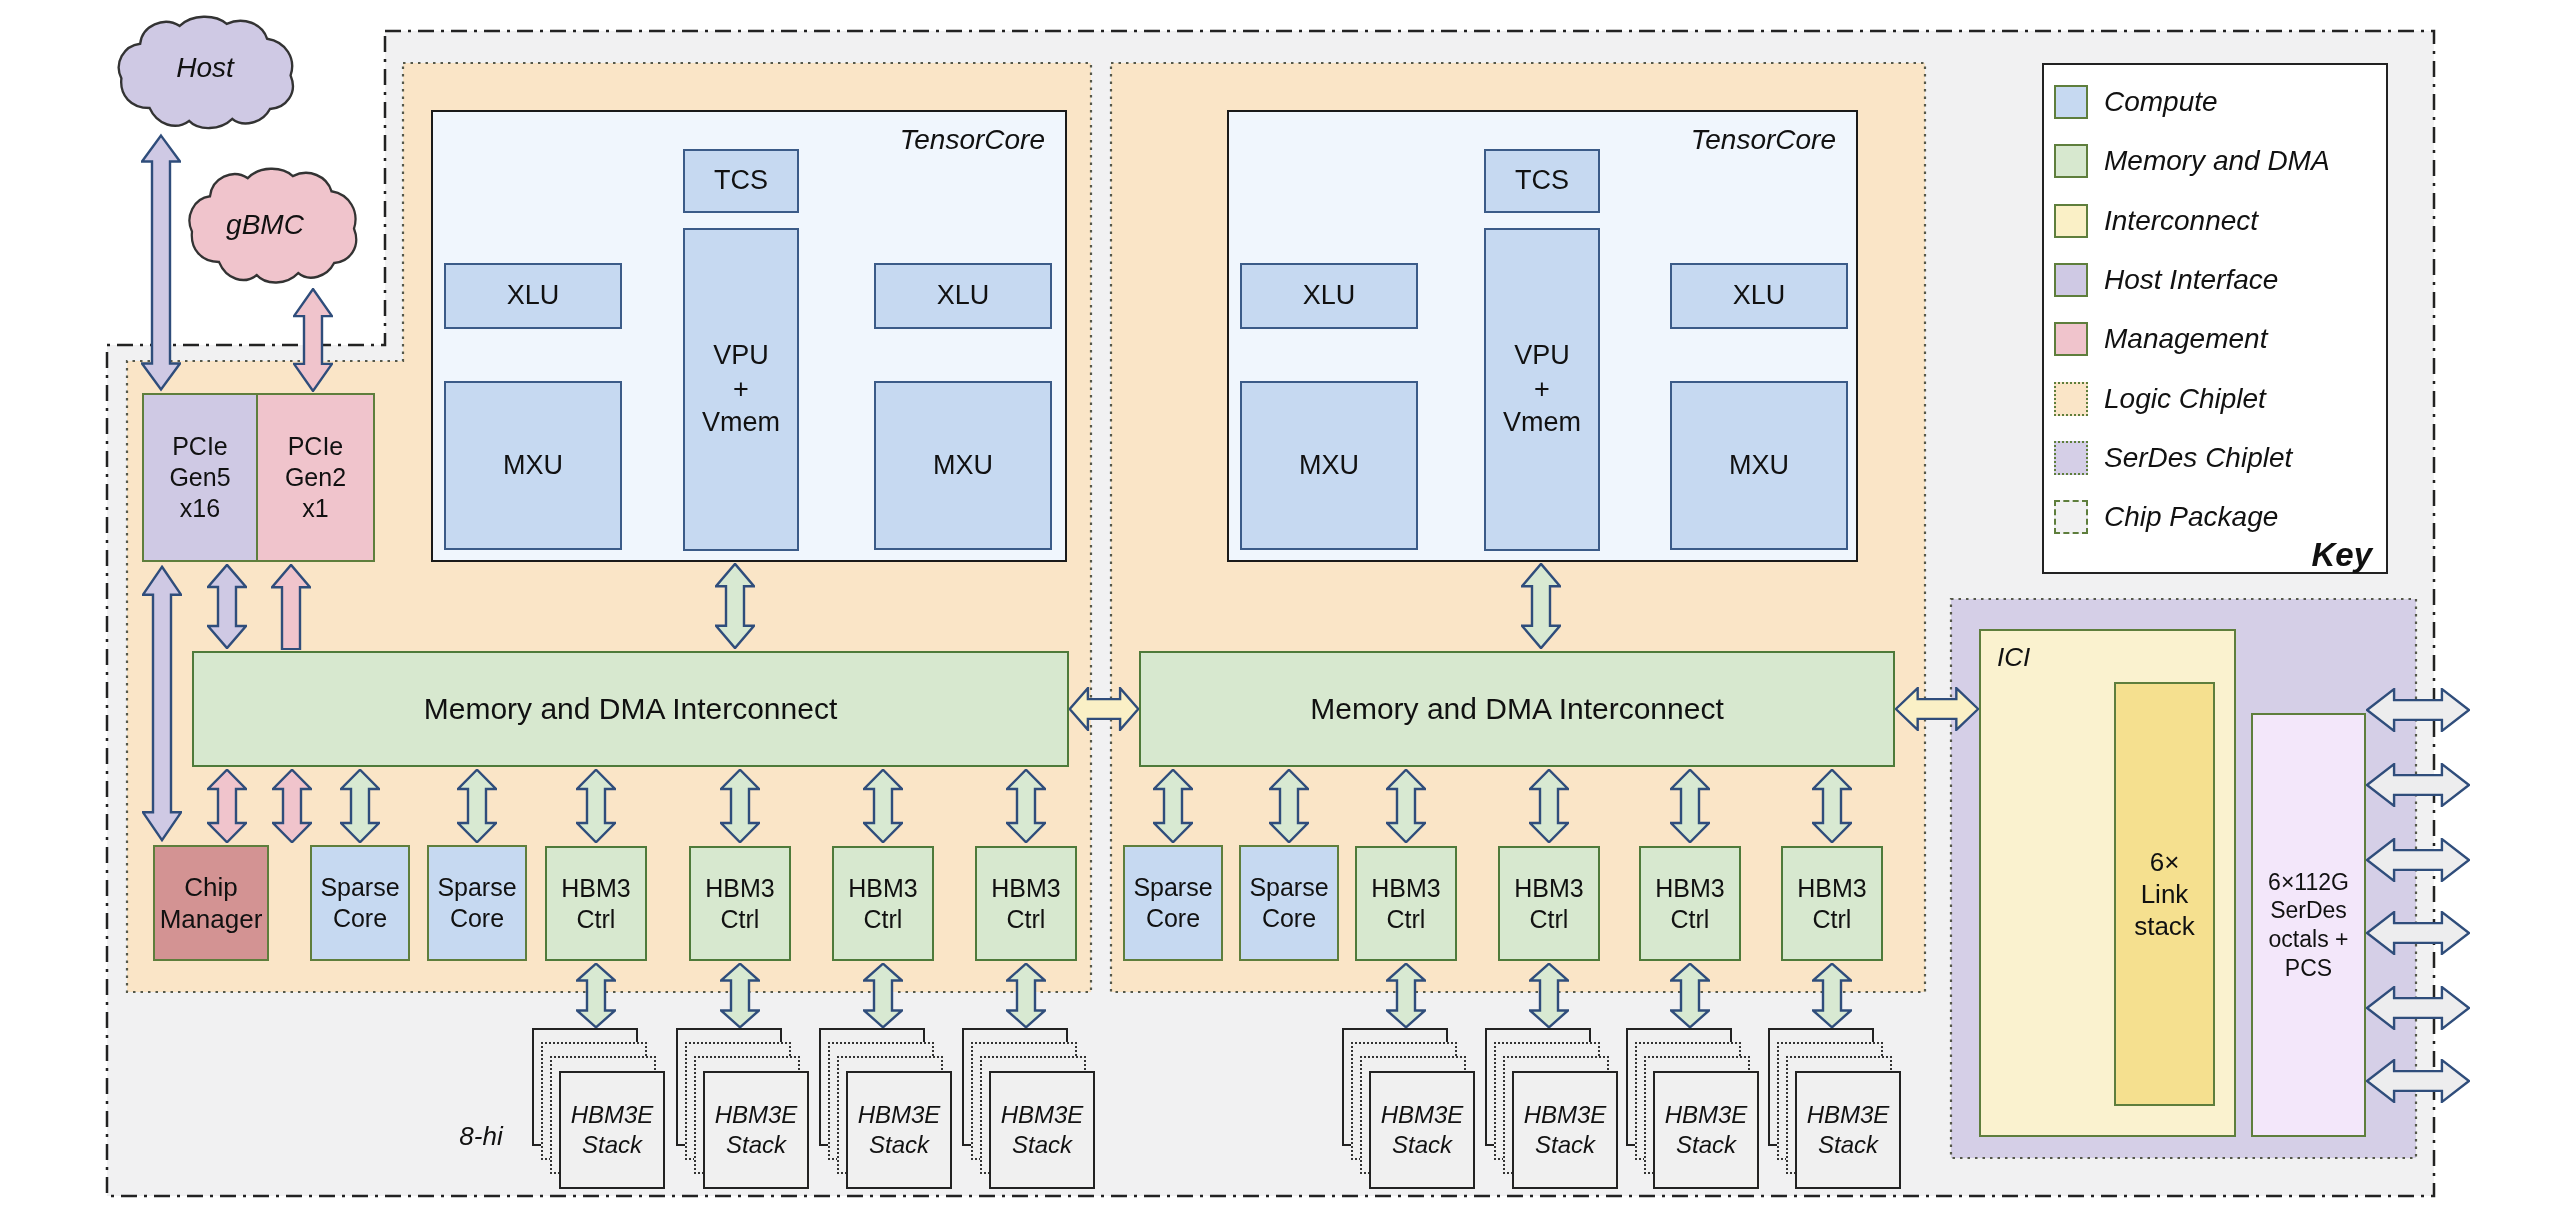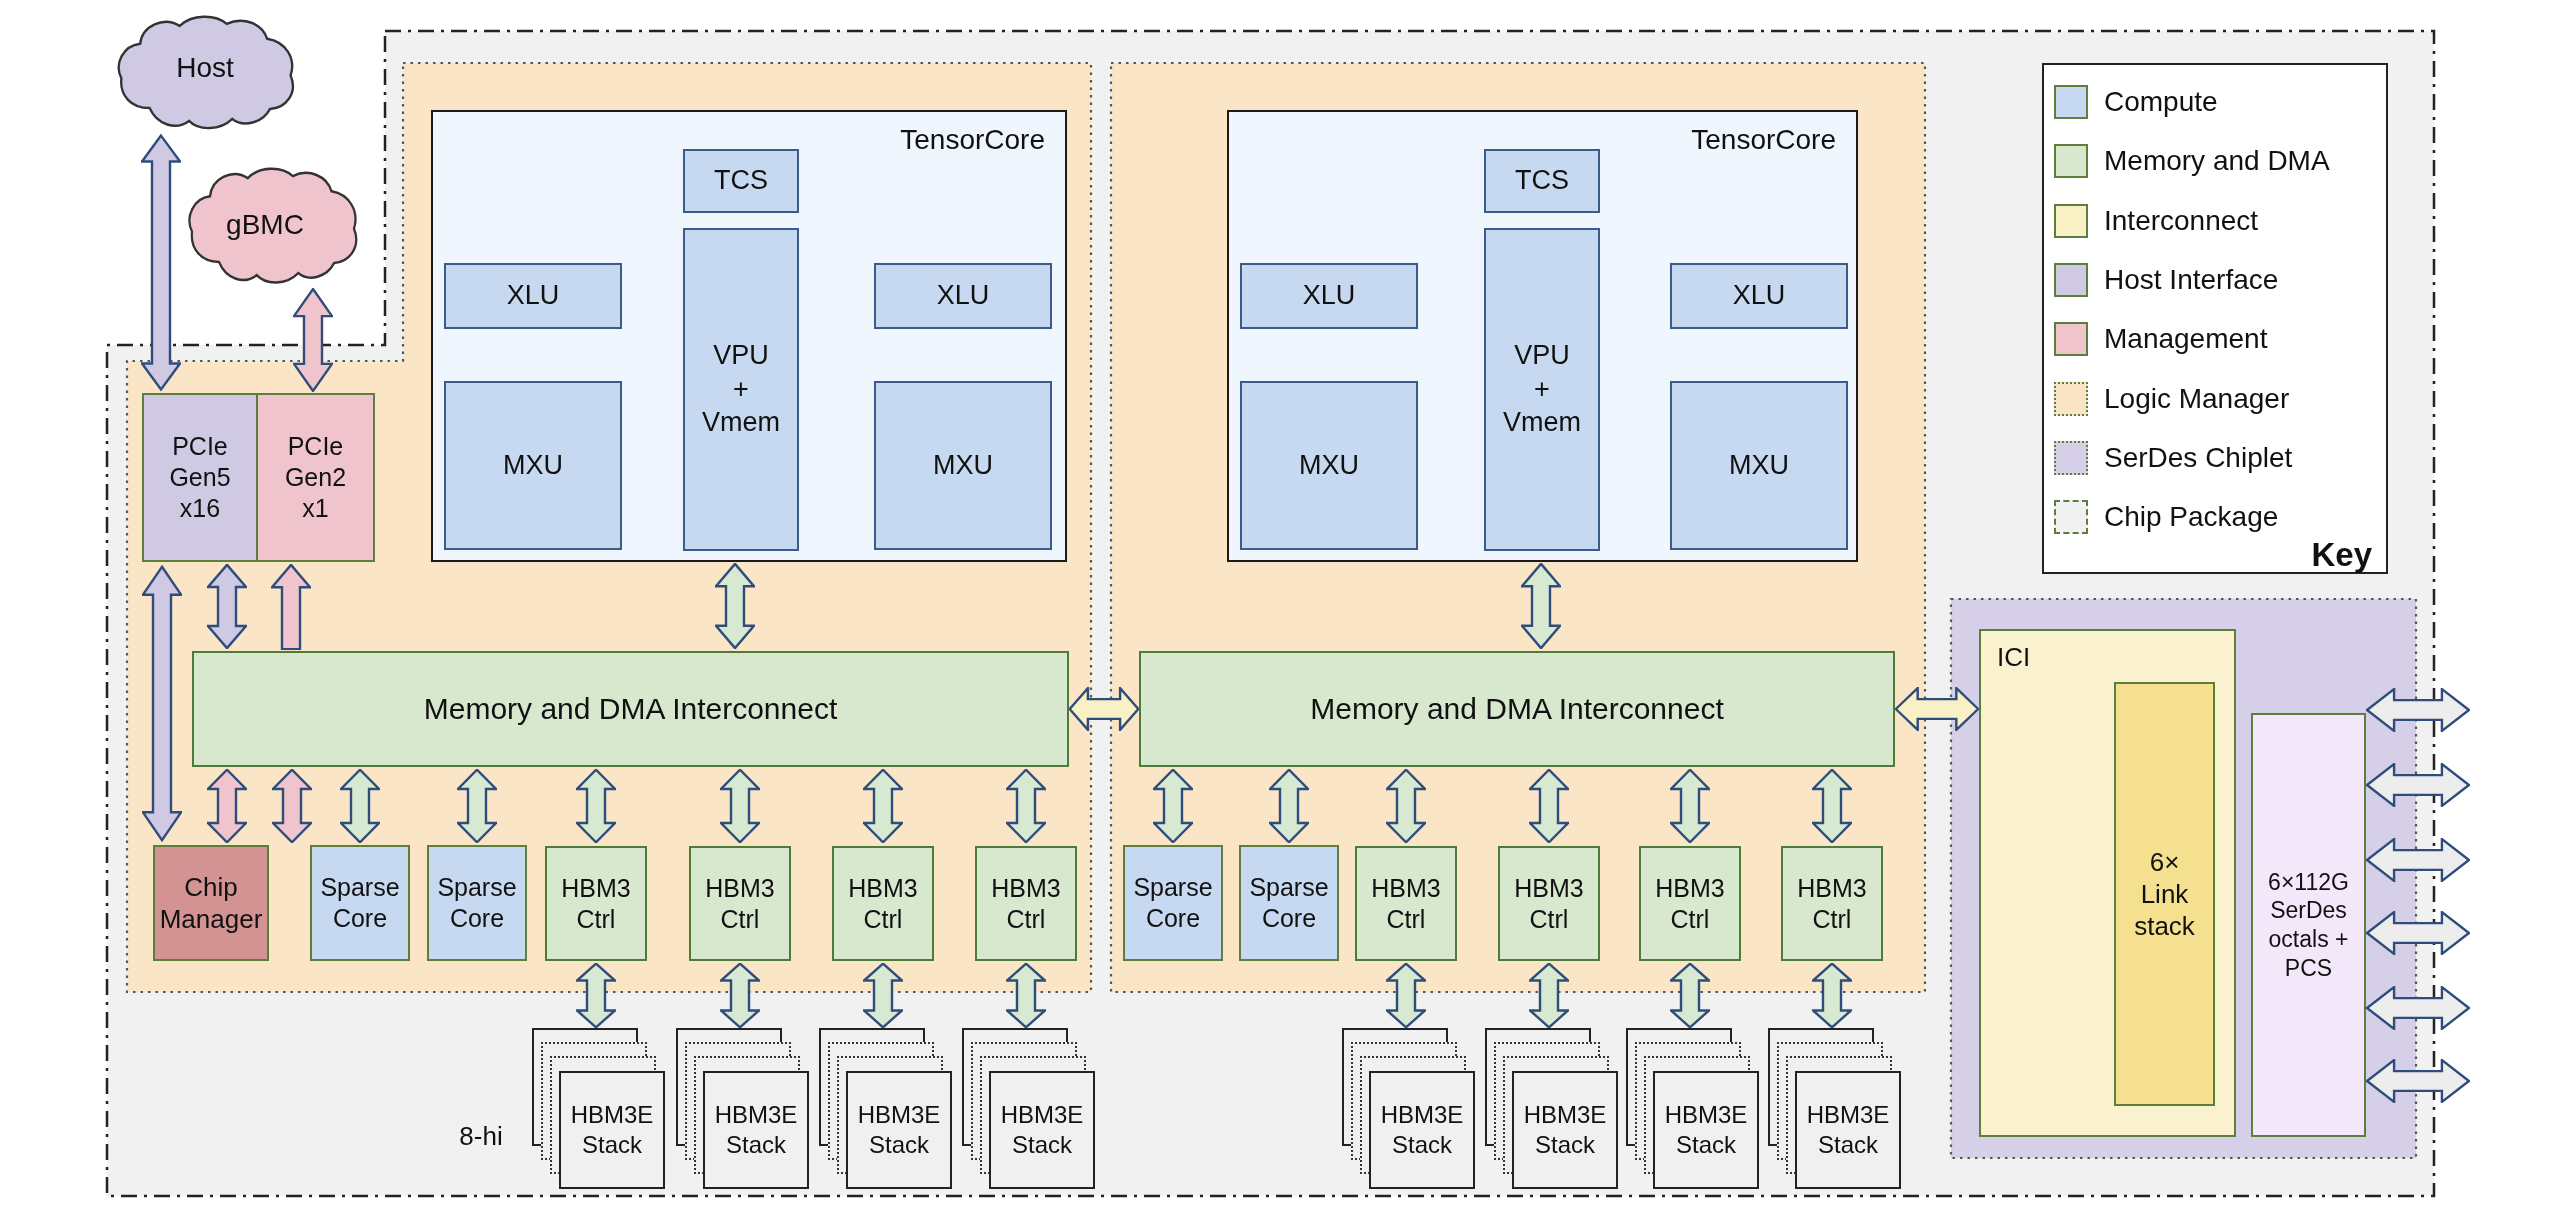--- a/index.html
+++ b/index.html
@@ -2,21 +2,21 @@
 <html style="--compute: #C6D9F1; --memory: #D7E8CF; --interconnect: #FAF0C6; --host-interface: #CFC9E4; --management: #F0C4CC; --logic-chiplet: #FAE5C7; --serdes-chiplet: #D5CFE7; --package: #F1F1F2; --chip-manager: #D39393; --tc-fill: #F0F6FD; --ici-outer: #FAF2CF; --ici-inner: #F5E08F; --serdes-box: #F3E7FA; --stack-fill: #F0F0F0; --arrow-green: #D8E9D2; --arrow-blue: #C6D9F1; --arrow-purple: #CFC9E4; --arrow-pink: #F0C4CC; --arrow-yellow: #FAF0C6; --arrow-gray: #EDEDEE; --arrow-outline: #2F4D7B; --border-olive: #5E7E3C; --border-blue: #3B5B88; --border-green: #4E7A3A; --border-dark: #1a1a1a; --pkg-border: #222222; --chiplet-border: #55584A;"><head>
 <meta charset="utf-8">
 <style>
   html,body{margin:0;padding:0;background:#fff;}
   .canvas{position:relative;width:2554px;height:1212px;background:#ffffff;
           font-family:"Liberation Sans",sans-serif;color:#111;overflow:hidden;}
   .underlay{position:absolute;left:0;top:0;}
   .bx{position:absolute;border:2px solid #333;box-sizing:border-box;display:flex;
       align-items:center;justify-content:center;text-align:center;white-space:pre-line;line-height:1.24;}
   .lbl{position:absolute;display:flex;align-items:center;justify-content:center;
-       text-align:center;white-space:pre-line;line-height:1.24;}
+       text-align:center;white-space:pre-line;line-height:1.24;font-style:italic;}
   .lbl.right{justify-content:flex-end;}
   .lbl.left{justify-content:flex-start;}
   .f23{font-size:23px}.f24{font-size:24px}.f25{font-size:25px}.f26{font-size:26px}
   .f27{font-size:27px}.f28{font-size:28px}.f30{font-size:30px}.f33{font-size:33px;font-weight:bold}
   
   .c-comp {background:var(--compute);border-color:var(--border-blue);}
   .c-comp2{background:var(--compute);border-color:var(--border-olive);}
   .c-grn  {background:var(--memory);border-color:var(--border-green);text-align:center;}
   .c-pur  {background:var(--host-interface);border-color:var(--border-olive);}
   .c-pnk  {background:var(--management);border-color:var(--border-olive);}
@@ -268,18 +268,18 @@
   <div class="sw" style="left:2054px;top:263px;background:var(--host-interface)"></div>
   <div class="sw" style="left:2054px;top:322px;background:var(--management)"></div>
   <div class="sw dot" style="left:2054px;top:382px;background:var(--logic-chiplet)"></div>
   <div class="sw dot" style="left:2054px;top:441px;background:var(--serdes-chiplet)"></div>
   <div class="sw dd" style="left:2054px;top:500px;background:var(--package)"></div>
   <div class="lbl left f28" style="left:2104px;top:85px;width:260px;height:34px">Compute</div>
   <div class="lbl left f28" style="left:2104px;top:144px;width:260px;height:34px">Memory and DMA</div>
   <div class="lbl left f28" style="left:2104px;top:204px;width:260px;height:34px">Interconnect</div>
   <div class="lbl left f28" style="left:2104px;top:263px;width:260px;height:34px">Host Interface</div>
   <div class="lbl left f28" style="left:2104px;top:322px;width:260px;height:34px">Management</div>
-  <div class="lbl left f28" style="left:2104px;top:382px;width:260px;height:34px">Logic Manager</div>
+  <div class="lbl left f28" style="left:2104px;top:382px;width:260px;height:34px">Logic Chiplet</div>
   <div class="lbl left f28" style="left:2104px;top:441px;width:260px;height:34px">SerDes Chiplet</div>
   <div class="lbl left f28" style="left:2104px;top:500px;width:260px;height:34px">Chip Package</div>
   <div class="lbl right f33" style="left:2280px;top:536px;width:92px;height:38px">Key</div>
 
 </div>
 
 </body></html>

